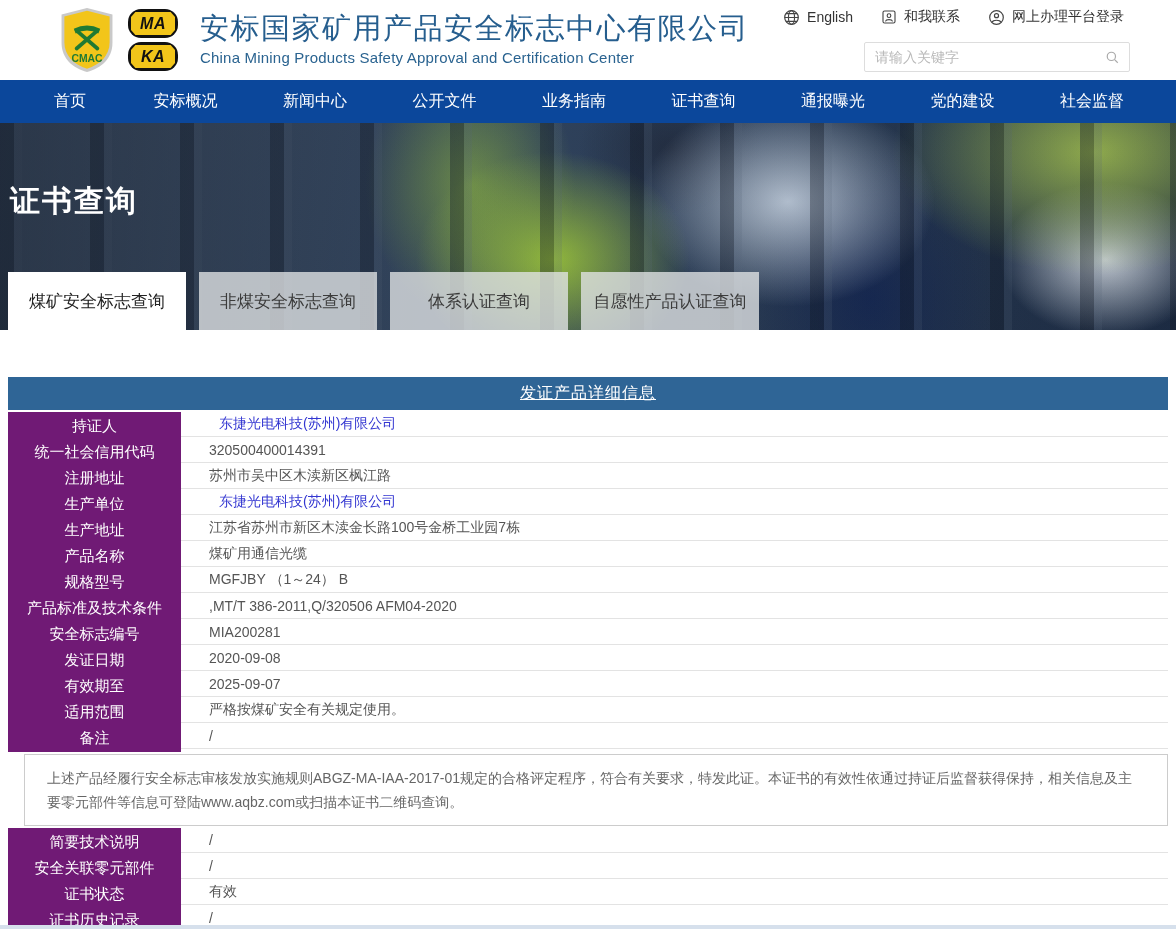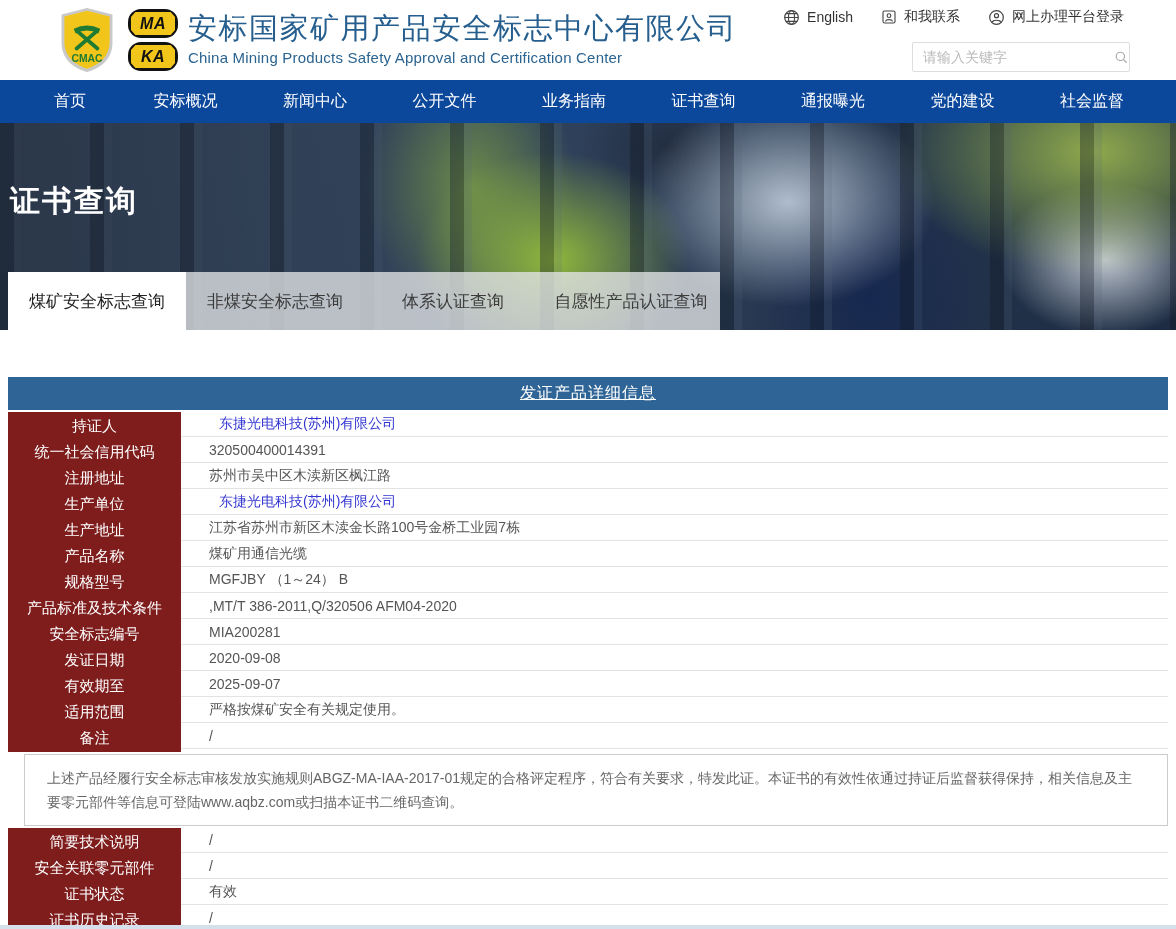--- a/index.html
+++ b/index.html
@@ -9,27 +9,27 @@
     -webkit-font-smoothing:antialiased;
   }
   .page { width:1176px; height:929px; position:relative; }
 
   
   .site-header { height:80px; background:#fff; position:relative; }
   .logos { position:absolute; left:56px; top:7px; display:flex; align-items:center; gap:10px; cursor:pointer; }
   .maka { display:flex; flex-direction:column; gap:4px; }
   .badge-outer { width:50px; height:29px; background:#111; clip-path:polygon(10% 0,90% 0,100% 22%,100% 78%,90% 100%,10% 100%,0 78%,0 22%); display:flex; align-items:center; justify-content:center;border-radius:13px; }
   .badge-inner { width:44px; height:23px; background:#f2c51a; clip-path:polygon(10% 0,90% 0,100% 22%,100% 78%,90% 100%,10% 100%,0 78%,0 22%); display:flex; align-items:center; justify-content:center; font-style:italic; font-weight:900; font-size:16px; color:#111; letter-spacing:0.5px; }
-  .titles { position:absolute; left:188px; top:10px; }
+  .titles { position:absolute; left:200px; top:10px; }
   .title-cn { font-size:29px; color:#265e8e; letter-spacing:1.5px; line-height:36px; }
   .title-en { font-size:15px; color:#2a6390; margin-top:3px; letter-spacing:0.2px; }
   .top-links { position:absolute; right:52px; top:8px; display:flex; gap:28px; align-items:center; }
   .top-link { display:flex; align-items:center; gap:7px; font-size:14px; color:#333; cursor:pointer; text-decoration:none; }
   .top-link svg { display:block; }
-  .search-box { position:absolute; right:46px; top:42px; width:218px; height:30px; border:1px solid #ddd; border-radius:2px; background:#fff; display:flex; align-items:center; }
+  .search-box { position:absolute; right:46px; top:42px; width:266px; height:30px; border:1px solid #ddd; border-radius:2px; background:#fff; display:flex; align-items:center; }
   .search-box input { flex:1; border:none; outline:none; padding:0 10px; font-size:14px; color:#333; font-family:inherit; }
   .search-box input::placeholder { color:#b9b9b9; }
   .search-icon-btn { width:34px; display:flex; align-items:center; justify-content:center; cursor:pointer; }
 
   
   .nav { height:43px; background:#0b479b; display:flex; align-items:stretch; padding:16px 52px; justify-content:space-between; }
   .nav-item { display:flex; flex-direction:column; align-items:center; justify-content:center; color:#fff; font-size:16px; cursor:pointer; text-decoration:none; padding-top:4px; }
   .nav-item .bar { width:36px; height:2px; background:transparent; margin-top:5px; }
   .nav-item.active .bar { background:#fff; }
 
@@ -41,30 +41,30 @@
       radial-gradient(150px 190px at 40% 30%, rgba(146,186,66,0.65), rgba(146,186,66,0) 70%),
       radial-gradient(280px 170px at 93% 14%, rgba(170,200,80,0.85), rgba(170,200,80,0) 72%),
       radial-gradient(210px 150px at 67% 38%, rgba(210,222,236,0.85), rgba(210,222,236,0) 70%),
       radial-gradient(170px 210px at 74% 85%, rgba(22,40,82,0.95), rgba(22,40,82,0) 72%),
       radial-gradient(150px 110px at 94% 66%, rgba(230,236,242,0.85), rgba(230,236,242,0) 70%),
       radial-gradient(130px 95px at 57% 12%, rgba(35,45,64,0.9), rgba(35,45,64,0) 70%),
       linear-gradient(100deg,#46566b,#31445e 45%,#273850 72%,#1d2c44);
   }
   .banner::before { content:""; position:absolute; inset:0; background:linear-gradient(90deg, rgba(10,18,32,0.45), rgba(10,18,32,0.05) 40%); }
   .banner-title { position:absolute; left:10px; top:58px; color:#fff; font-size:30px; letter-spacing:2px; z-index:2; }
-  .tabs { position:absolute; left:8px; bottom:0; display:flex; z-index:2; }
+  .tabs { position:absolute; left:8px; bottom:0; display:flex; gap:13px; z-index:2; }
   .tab { width:178px; height:58px; display:flex; align-items:center; justify-content:center; font-size:17px; color:#3b3b3b; background:rgba(226,228,230,0.78); cursor:pointer; }
   .tab.active { background:#ffffff; color:#222; }
 
   
   .main { padding:47px 8px 0 8px; }
   .tbl-title { height:33px; background:#2f6596; color:#fff; font-size:16px; display:flex; align-items:center; justify-content:center; letter-spacing:1px;text-decoration:underline; }
   .rows { margin-top:2px; }
   .row { display:flex; height:26px; }
-  .row .lbl { flex:none; width:173px; height:28px; background:#7f1d1d; color:#fff; font-size:15px; display:flex; align-items:center; justify-content:center; }
+  .row .lbl { flex:none; width:173px; height:28px; background:#701a75; color:#fff; font-size:15px; display:flex; align-items:center; justify-content:center; }
   .row .val { flex:1; height:26px; display:flex; align-items:center; padding-left:28px; font-size:14px; color:#555; border-bottom:1px solid #e3e3e3; margin-top:-1px; }
   .row .val.link { color:#3336d1; cursor:pointer;padding-left:38px; }
   .statement { margin:4px 0 2px 16px; border:1px solid #ccc; background:#fff; padding:11px 22px; font-size:14px; color:#666; line-height:1.72; }
 
   .footer-strip { position:absolute; left:0; bottom:0; width:100%; height:4px; background:#d6e0ec; }
 </style>
 </head>
 <body>
 
 <div class="page">

